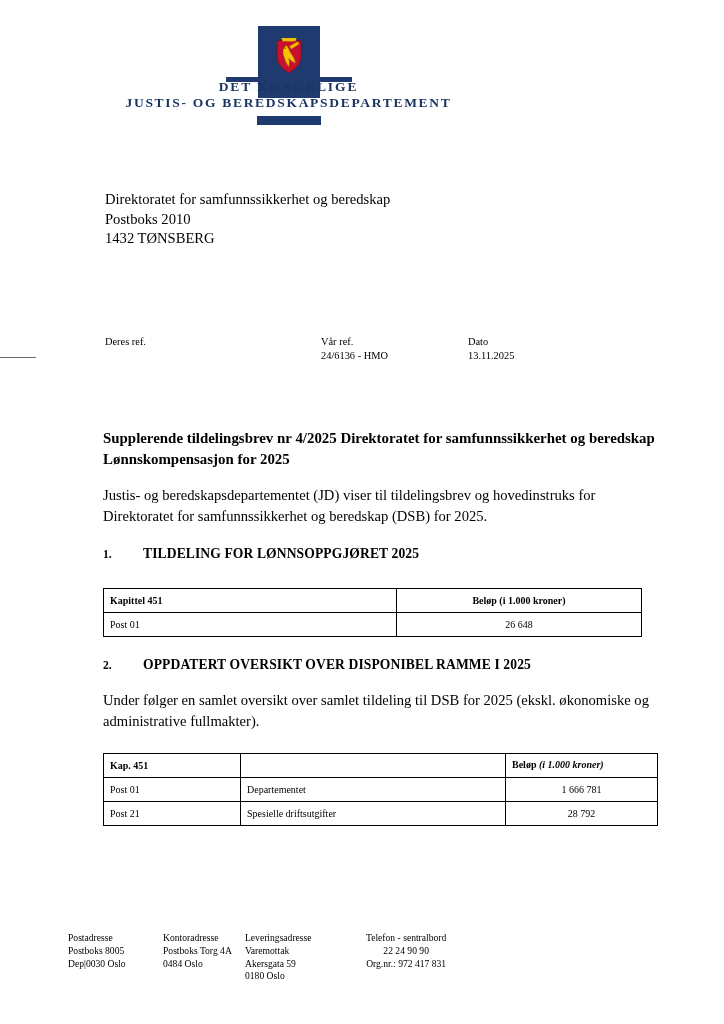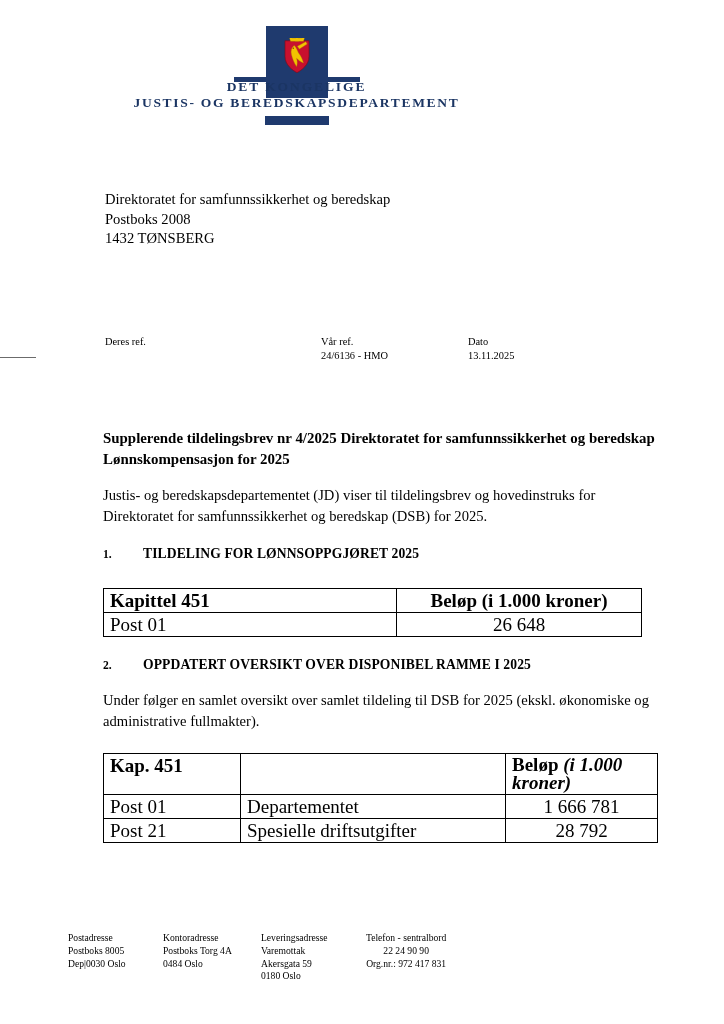--- a/index.html
+++ b/index.html
@@ -12,21 +12,21 @@
     height: 1024px;
     position: relative;
     font-family: "Liberation Serif", "DejaVu Serif", serif;
     color: #000000;
     overflow: hidden;
   }
 
   
   .letterhead {
     position: absolute;
-    left: 8px;
+    left: 0;
     top: 26px;
     width: 577px;
     text-align: center;
   }
   .logo-wrap {
     position: relative;
     display: inline-block;
     width: 330px;
   }
   .logo-blue-square {
@@ -149,21 +149,21 @@
     font-size: 11.6px;
   }
   .section-head .sh-text {
     font-size: 13.6px;
     letter-spacing: 0.1px;
   }
 
   
   table.doc-table {
     border-collapse: collapse;
-    font-size: 19px;
+    font-size: 10px;
     table-layout: fixed;
     border-radius: 15px;
   }
   table.doc-table td {
     border: 1px solid #000000;
     padding: 2px 6px;
     vertical-align: top;
     line-height: 19px;
   }
   table.doc-table td.hd {
@@ -204,21 +204,21 @@
     width: 600px;
     font-size: 9.6px;
     line-height: 12.8px;
   }
   .footer .fcol {
     position: absolute;
     top: 0;
   }
   .fcol-1 { left: 0px; }
   .fcol-2 { left: 95px; }
-  .fcol-3 { left: 193px; }
+  .fcol-3 { left: 177px; }
   .fcol-4 { left: 298px; text-align: center; }
   .footer .fline { display: block; white-space: pre; }
 </style>
 </head>
 <body>
 
 <div class="letterhead">
   <div class="logo-wrap">
     <div class="logo-blue-square"></div>
     <div class="logo-bar-top"></div>
@@ -238,21 +238,21 @@
       <div class="logo-line1">DET KONGELIGE</div>
       <div class="logo-line2">JUSTIS- OG BEREDSKAPSDEPARTEMENT</div>
     </div>
   </div>
 </div>
 
 <div class="fold-mark"></div>
 
 <div class="recipient">
   <div>Direktoratet for samfunnssikkerhet og beredskap</div>
-  <div>Postboks 2008</div>
+  <div>Postboks 2010</div>
   <div>1432 TØNSBERG</div>
 </div>
 
 <div class="refrow">
   <div class="col col-deres">
     <span class="ref-label">Deres ref.</span>
     <span class="ref-value"></span>
   </div>
   <div class="col col-var">
     <span class="ref-label">Vår ref.</span>

